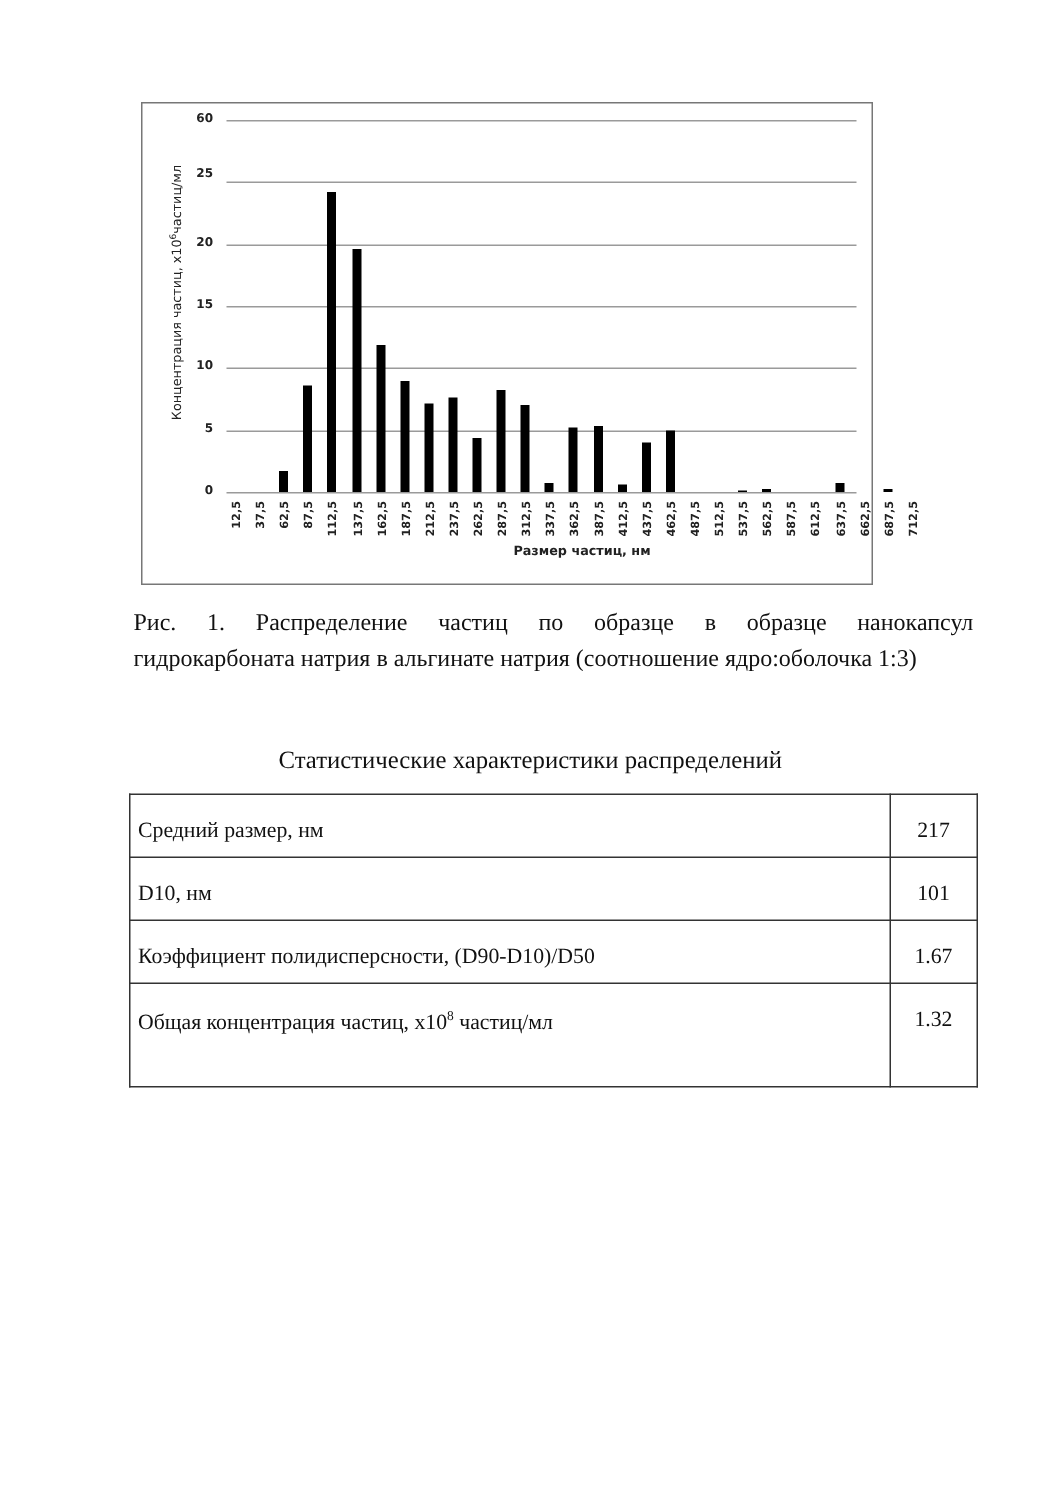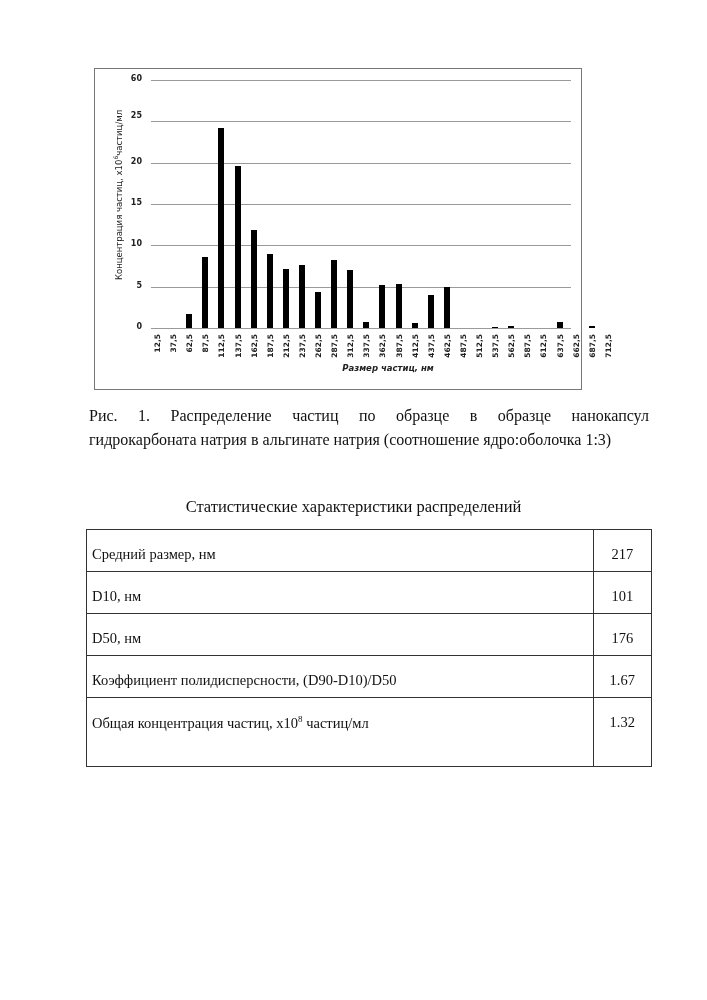--- a/index.html
+++ b/index.html
@@ -13,21 +13,21 @@
            font-family:"DejaVu Sans", sans-serif; font-weight:bold; font-size:8px; color:#222; }
   .ylabel { position:absolute; left:118px; top:195px; transform:translate(-50%,-50%) rotate(-90deg);
             white-space:nowrap; font-family:"DejaVu Sans", sans-serif; font-size:8.5px; color:#222; }
   .ylabel sup { font-size:6px; }
   .bar { position:absolute; bottom:0; width:6px; background:#000; }
   .xtick { position:absolute; top:334px; width:12px; height:38px;
            font-family:"DejaVu Sans", sans-serif; font-weight:bold; font-size:7.5px; color:#222; }
   .xtick span { position:absolute; left:50%; bottom:0; transform-origin:0 0;
                 transform:rotate(-90deg); white-space:nowrap; display:block; }
   .xlabel { position:absolute; top:363px; left:328px; width:120px; text-align:center;
-            font-family:"DejaVu Sans", sans-serif; font-weight:bold; font-size:8.5px; color:#222;font-style:italic; }
+            font-family:"DejaVu Sans", sans-serif; font-weight:bold; font-size:8.5px; color:#222; }
   .caption { position:absolute; left:89px; top:404px; width:560px; font-size:16px; line-height:24px; }
   .caption .l1 { display:flex; justify-content:space-between; }
   .table-title { position:absolute; left:0; width:707px; top:497px; text-align:center; font-size:16.5px; }
   table { position:absolute; left:86px; top:529px; width:566px; border-collapse:collapse; font-size:14.5px; }
   td, th { border:1px solid #333; height:28px; padding:0 5px; vertical-align:top; }
   th { font-weight:bold; font-size:13.5px; padding-top:5px; height:23px; text-align:center; }
   td { padding-top:16px; height:25px; }
   td.val { text-align:center; }
   td.last { height:52px; }
 </style>
@@ -190,24 +190,20 @@
   <tbody>
   <tr>
     <td>Средний размер, нм</td>
     <td class="val">217</td>
   </tr>
   <tr>
     <td>D10, нм</td>
     <td class="val">101</td>
   </tr>
   <tr>
-    <td>D50, нм</td>
-    <td class="val">176</td>
-  </tr>
-  <tr>
     <td>Коэффициент полидисперсности, (D90-D10)/D50</td>
     <td class="val">1.67</td>
   </tr>
   <tr>
     <td class="last"><span>Общая концентрация частиц, x10</span><sup style="font-size:9px">8</sup><span> частиц/мл</span></td>
     <td class="val last">1.32</td>
   </tr>
 </tbody>
   </table>
 

